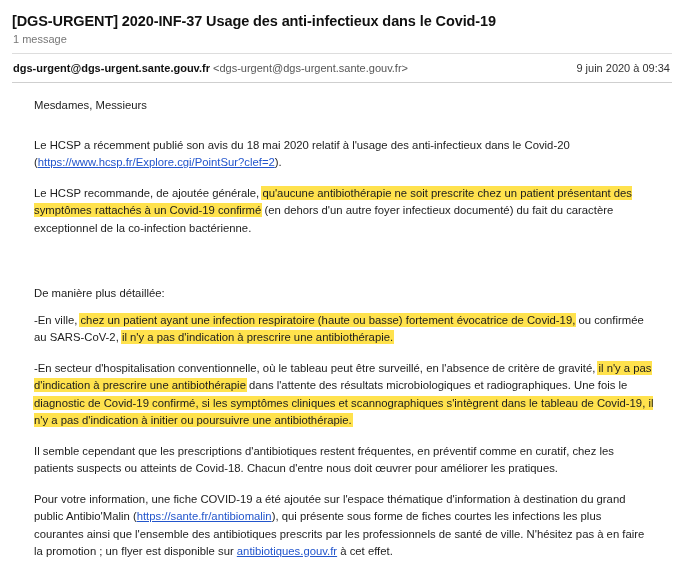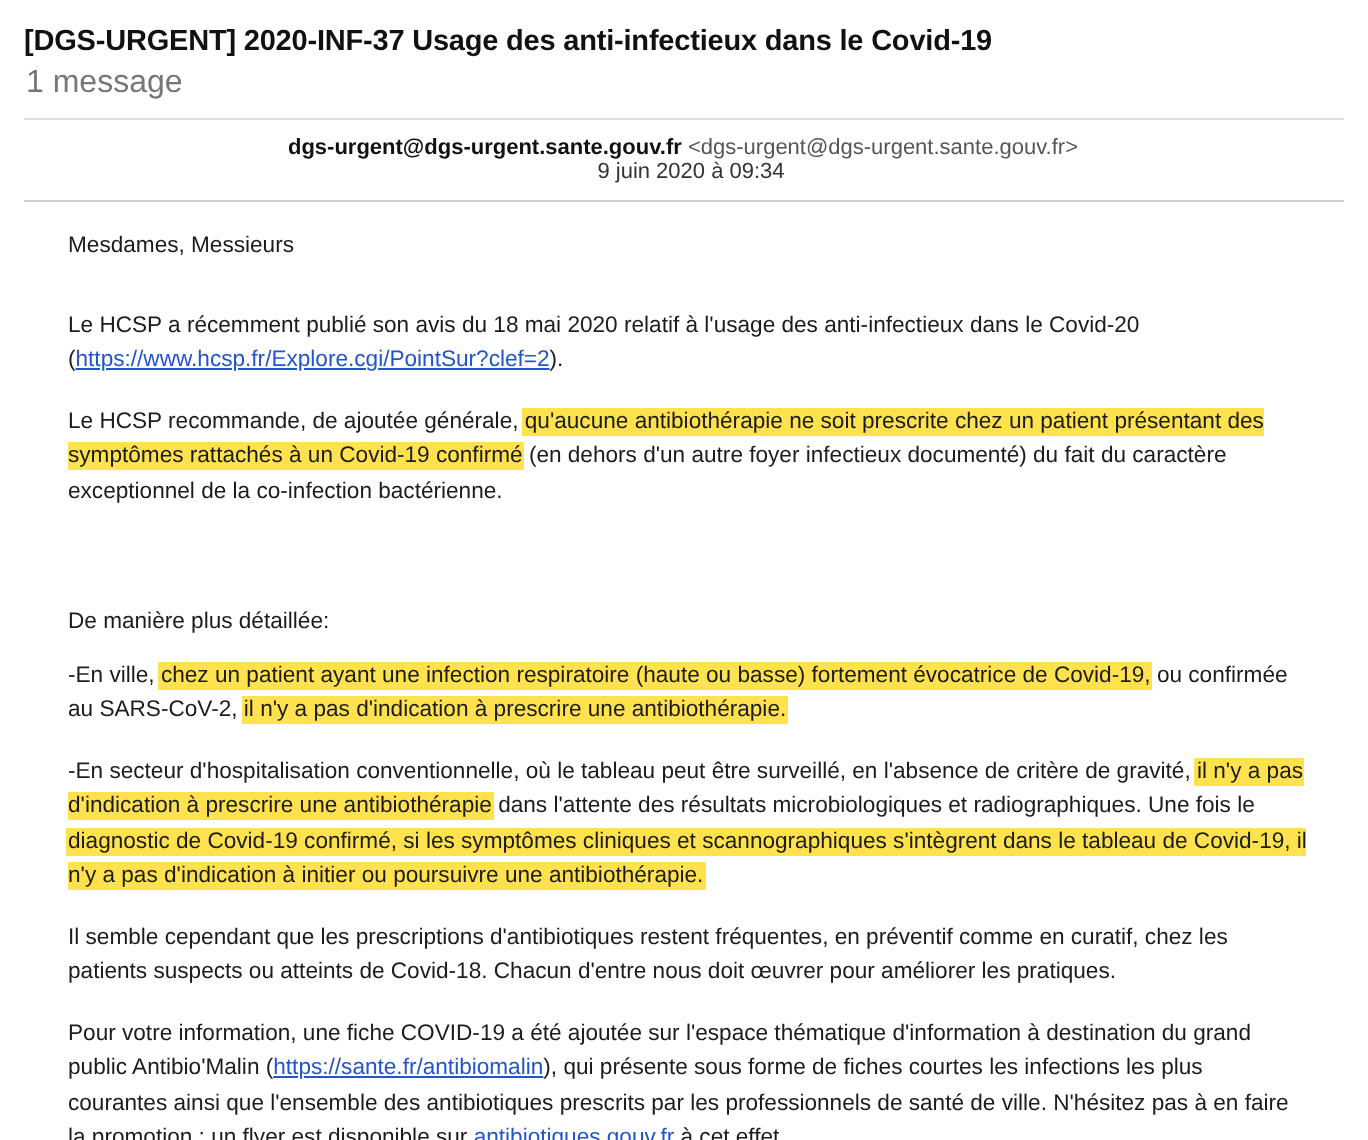--- a/index.html
+++ b/index.html
@@ -24,34 +24,33 @@
   }
   .subject {
     font-size: 14.5px;
     font-weight: bold;
     color: #111111;
     letter-spacing: -0.1px;
     line-height: 1.25;
     margin: 2px 0 0 0;
   }
   .msgcount {
-    font-size: 16px;
+    font-size: 11px;
     color: #777777;
     margin: 3px 0 0 1px;
   }
   .hdr-rule {
     border-bottom: 1px solid #dddddd;
     margin: 8px 0 0 0;
   }
   .from-row {
     display: flex;
-    align-items: center;
+    align-items: flex-start;
     justify-content: space-between;
     padding: 8px 2px 0 1px;
-    flex-direction: column;
   }
   .from-left {
     font-size: 11px;
     color: #222222;
     white-space: nowrap;
     overflow: hidden;
   }
   .from-name {
     font-weight: bold;
     color: #111111;

